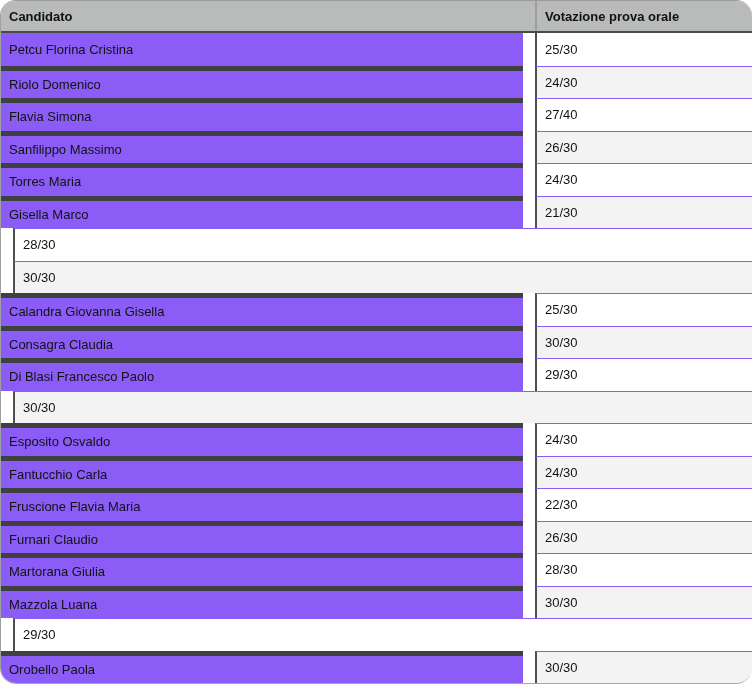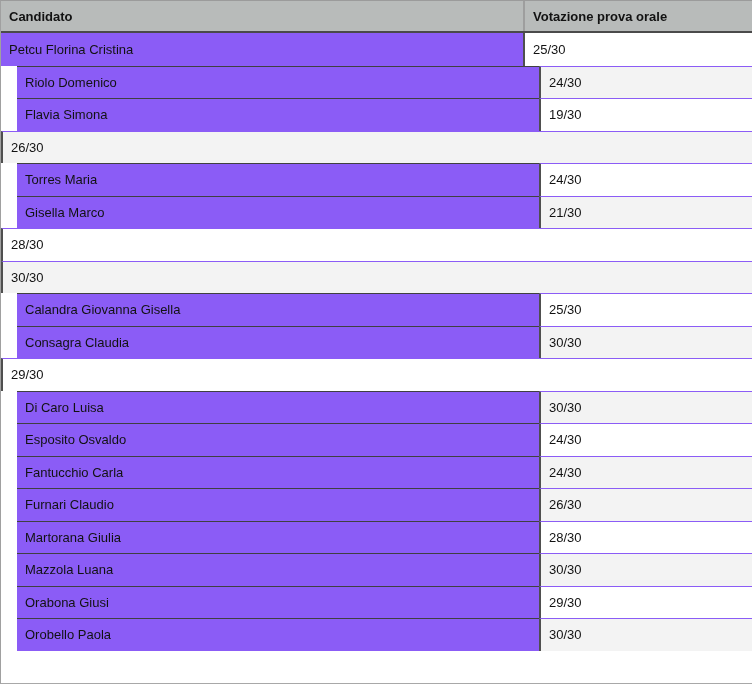--- a/index.html
+++ b/index.html
@@ -12,20 +12,21 @@
 
   .results-table {
     width: 752px;
     height: 684px;
     border-top: 1px solid #9b9b9b;
     border-left: 1px solid #a0a0a0;
     border-bottom: 1px solid #a8a8a8;
     display: flex;
     flex-direction: column;
     overflow: hidden;
+    border-radius: 16px;
   }
 
   .row {
     display: flex;
     flex: 0 0 32.5px;
     height: 32.5px;
   }
 
   .row.header {
     flex: 0 0 32px;
@@ -47,26 +48,27 @@
   .cell.left {
     flex: 0 0 522px;
     width: 522px;
     background: #8b5cf6;
   }
 
   .cell.right {
     flex: 1 1 auto;
     background: #ffffff;
     border-left: 2px solid #4f4f4f;
+    margin-left: 12px;
   }
 
   .row.header .cell.left { background: transparent; font-weight: bold; }
   .row.header .cell.right { background: transparent; font-weight: bold; border-left: 2px solid #9e9e9e; }
 
-  .row.data.sep .cell.left  { border-top: 1px solid #404040; margin-left: 16px; }
+  .row.data.sep .cell.left  { border-top: 5px solid #404040; }
   .row.data.sep .cell.right { border-top: 1px solid #8b5cf6; }
 
   .row.data.even .cell.right { background: #f3f3f3; }
 </style>
 </head>
 <body>
 
 <div class="results-table">
   <div class="row header">
     <div class="cell left">Candidato</div>
@@ -78,24 +80,25 @@
     <div class="cell right">25/30</div>
   </div>
 
   <div class="row data sep even">
     <div class="cell left">Riolo Domenico</div>
     <div class="cell right">24/30</div>
   </div>
 
   <div class="row data sep">
     <div class="cell left">Flavia Simona</div>
-    <div class="cell right">19/30</div>
+    <div class="cell right">27/40</div>
   </div>
 
   <div class="row data sep even">
+    <div class="cell left">Sanfilippo Massimo</div>
     <div class="cell right">26/30</div>
   </div>
 
   <div class="row data sep">
     <div class="cell left">Torres Maria</div>
     <div class="cell right">24/30</div>
   </div>
 
   <div class="row data sep even">
     <div class="cell left">Gisella Marco</div>
@@ -114,56 +117,59 @@
     <div class="cell left">Calandra Giovanna Gisella</div>
     <div class="cell right">25/30</div>
   </div>
 
   <div class="row data sep even">
     <div class="cell left">Consagra Claudia</div>
     <div class="cell right">30/30</div>
   </div>
 
   <div class="row data sep">
+    <div class="cell left">Di Blasi Francesco Paolo</div>
     <div class="cell right">29/30</div>
   </div>
 
   <div class="row data sep even">
-    <div class="cell left">Di Caro Luisa</div>
     <div class="cell right">30/30</div>
   </div>
 
   <div class="row data sep">
     <div class="cell left">Esposito Osvaldo</div>
     <div class="cell right">24/30</div>
   </div>
 
   <div class="row data sep even">
     <div class="cell left">Fantucchio Carla</div>
     <div class="cell right">24/30</div>
   </div>
 
+  <div class="row data sep">
+    <div class="cell left">Fruscione Flavia Maria</div>
+    <div class="cell right">22/30</div>
+  </div>
 
   <div class="row data sep even">
     <div class="cell left">Furnari Claudio</div>
     <div class="cell right">26/30</div>
   </div>
 
   <div class="row data sep">
     <div class="cell left">Martorana Giulia</div>
     <div class="cell right">28/30</div>
   </div>
 
   <div class="row data sep even">
     <div class="cell left">Mazzola Luana</div>
     <div class="cell right">30/30</div>
   </div>
 
   <div class="row data sep">
-    <div class="cell left">Orabona Giusi</div>
     <div class="cell right">29/30</div>
   </div>
 
   <div class="row data sep even">
     <div class="cell left">Orobello Paola</div>
     <div class="cell right">30/30</div>
   </div>
 </div>
 </div>
 

